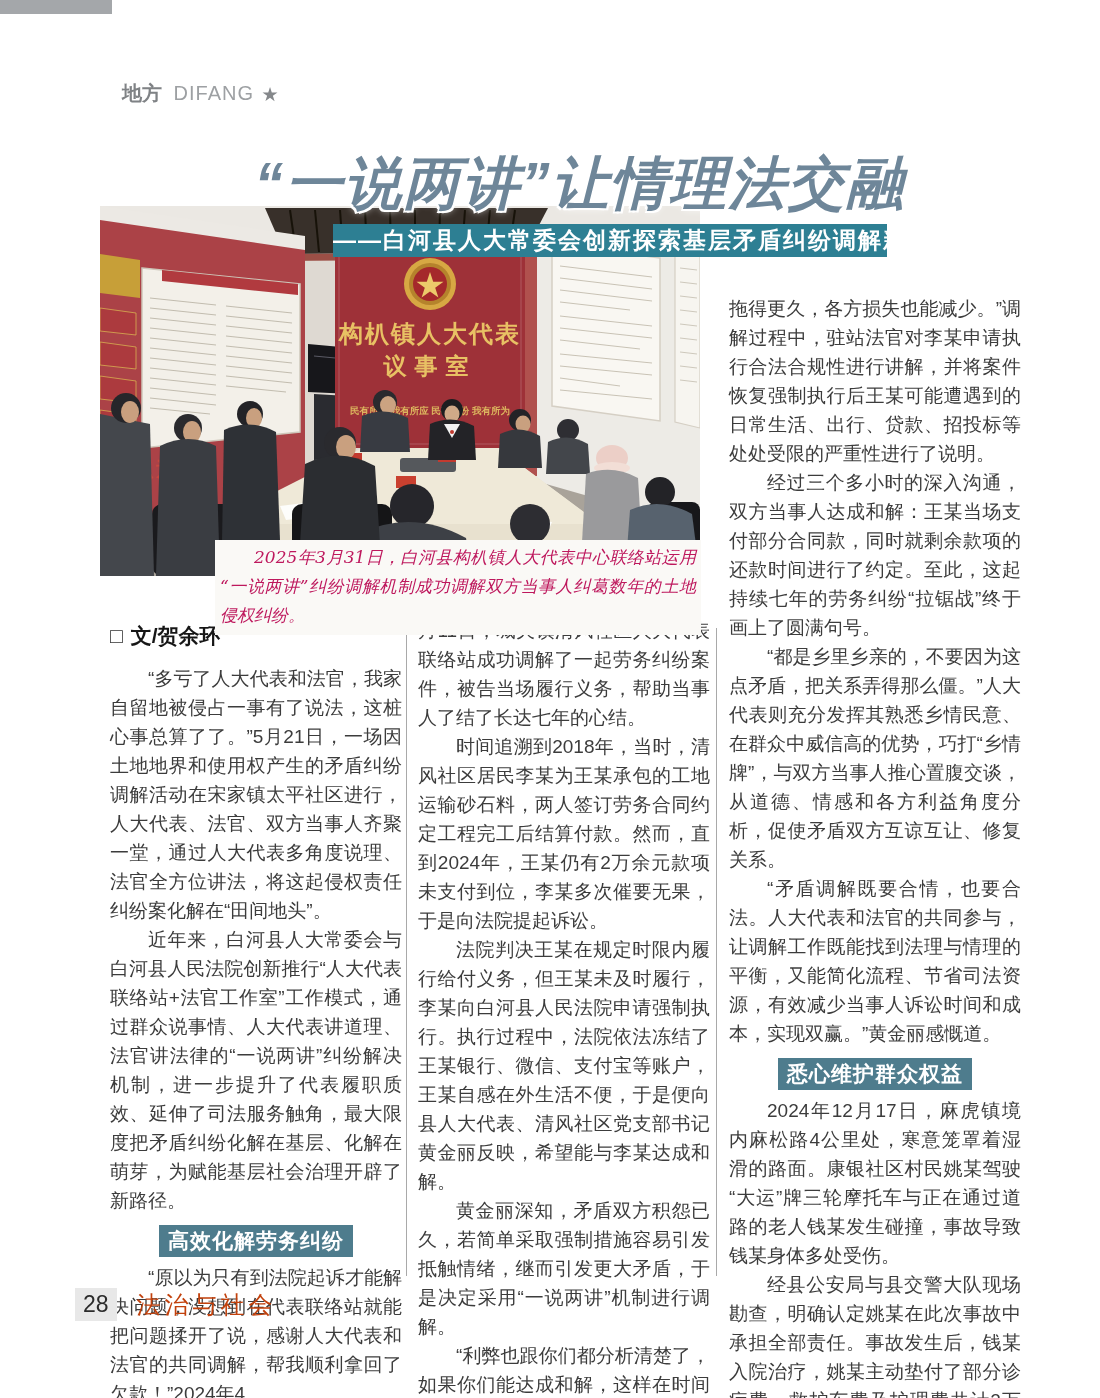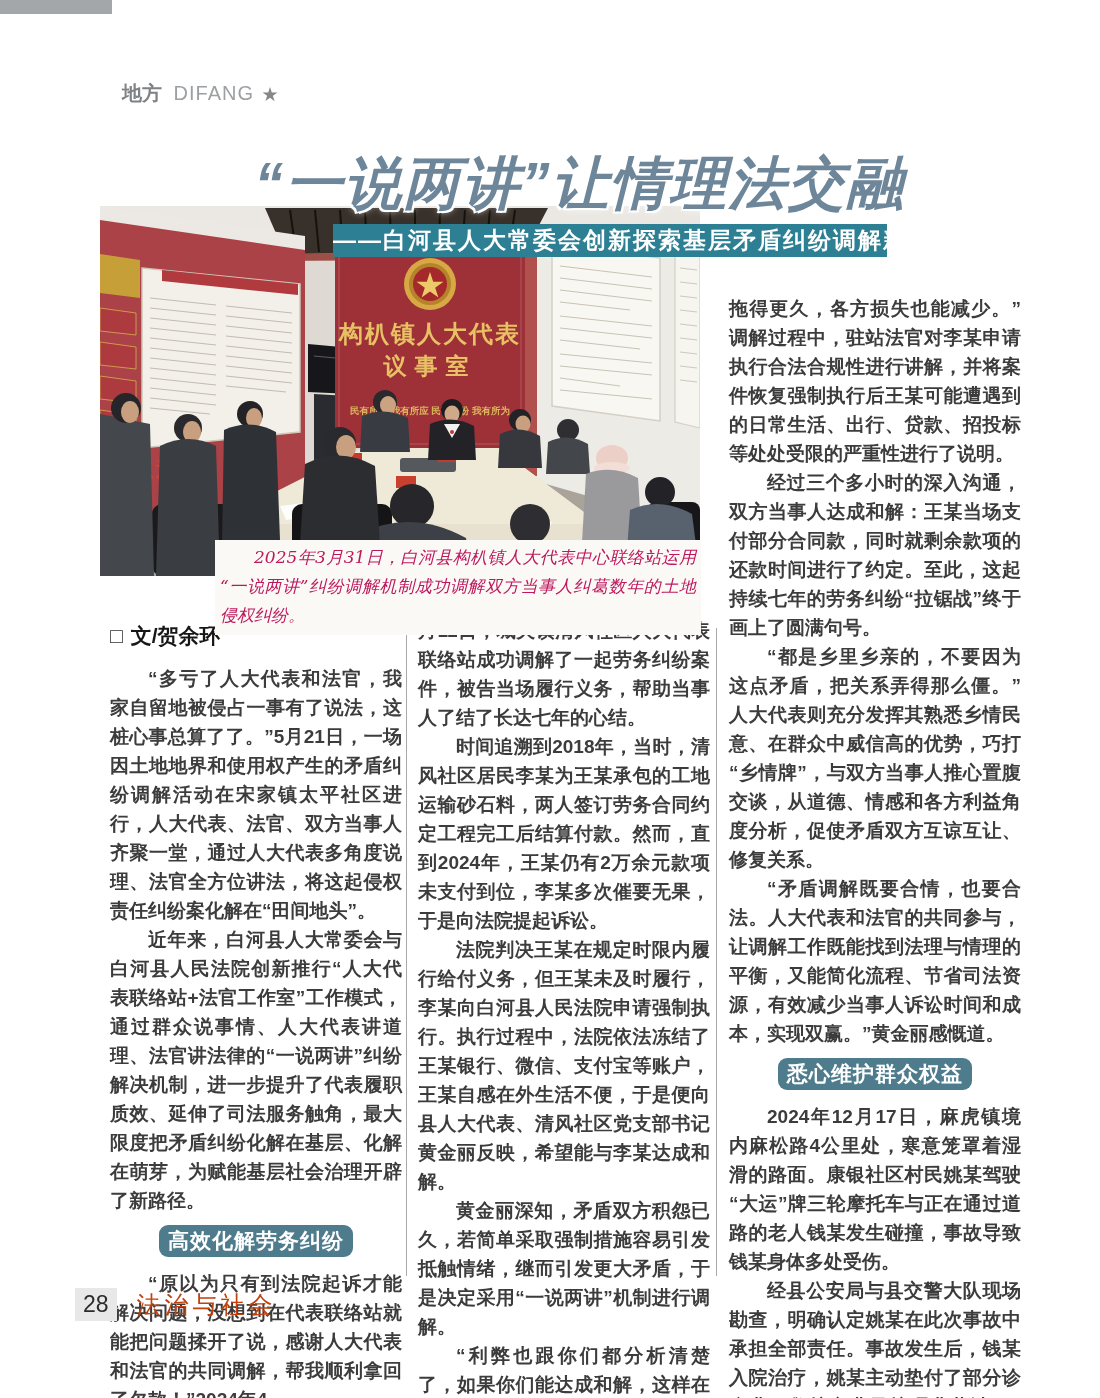--- a/index.html
+++ b/index.html
@@ -22,27 +22,27 @@
   .photo{position:absolute;left:100px;top:206px;width:680px;height:370px;z-index:1;}
   .caption{position:absolute;left:215px;top:540px;width:486px;z-index:4;background:#faf9f6;
       font-family:"DejaVu Serif",serif;font-style:italic;font-size:17px;line-height:29px;
       color:#be185d;text-align:justify;text-indent:2em;padding:3px 5px 5px 5px;box-sizing:border-box;}
   
   .byline{position:absolute;left:110px;top:622px;font-size:21px;font-weight:bold;color:#161616;}
   .byline .sq{font-weight:normal;margin-right:8px;color:#333;}
   
   .col{position:absolute;width:292px;font-size:19px;line-height:29px;color:#3c3c3c;
       text-align:justify;}
-  .col p{margin:0;font-weight:bold;}
+  .col p{margin:0;}
   .col p.ind{text-indent:2em;}
   .col1{left:110px;top:664px;}
   .col2{left:418px;top:616px;}
   .col3{left:729px;top:294px;}
-  .sec{display:block;width:fit-content;margin:10px auto 12px auto;background:#4e7c8d;color:#ffffff;
-      font-size:21px;font-weight:bold;line-height:30px;padding:1px 9px;letter-spacing:1px;border-radius:9px;}
+  .sec{display:block;width:fit-content;margin:10px auto 6px auto;background:#4e7c8d;color:#ffffff;
+      font-size:21px;font-weight:bold;line-height:30px;padding:1px 9px;letter-spacing:1px;}
   .rule{position:absolute;top:628px;width:1px;height:648px;background:#a9a9a9;}
   .rule1{left:406px;}
   .rule2{left:716px;}
   
   .footer{position:absolute;left:63px;top:1288px;display:flex;align-items:center;margin-left:12px;}
   .pagenum{background:#e8e8e8;color:#2b2b2b;font-size:23px;padding:3px 8px;}
   .mag{margin-left:20px;font-size:24px;color:#c2410c;letter-spacing:4px;}
 </style>
 </head>
 <body>

